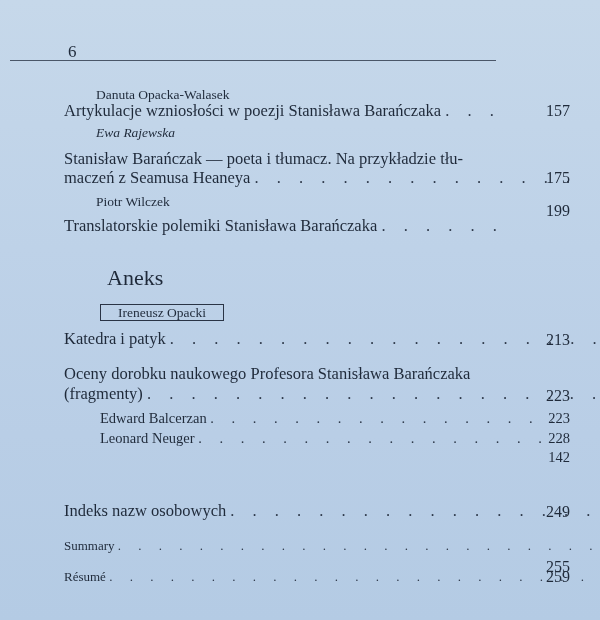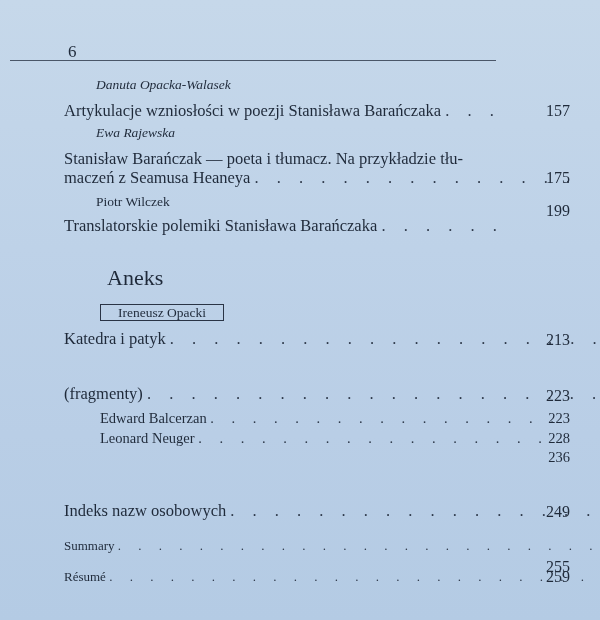--- a/index.html
+++ b/index.html
@@ -31,21 +31,21 @@
   </style>
 </head>
 <body>
 
 <div class="page">
 
   <div class="running-head">
     <span class="page-num">6</span>
   </div>
 
-  <div class="abs author" style="left:96px; top:77px;font-style:italic;">Danuta Opacka-Walasek</div>
+  <div class="abs author" style="left:96px; top:87px;">Danuta Opacka-Walasek</div>
   <div class="abs title-line" style="left:64px; top:101px;">
     <span>Artykulacje wzniosłości w poezji Stanisława Barańczaka</span>
     <span class="dots">. . .</span>
   </div>
   <div class="pnum" style="top:102px;">157</div>
 
   <div class="abs author" style="left:96px; top:125px;font-style:italic;">Ewa Rajewska</div>
   <div class="abs title-line" style="left:64px; top:149px;">Stanisław Barańczak — poeta i tłumacz. Na przykładzie tłu-</div>
   <div class="abs title-line" style="left:64px; top:168px;">
     <span>maczeń z Seamusa Heaneya</span>
@@ -64,39 +64,40 @@
 
   <div class="abs author" style="left:100px; top:305px;">
     <span class="boxed">Ireneusz Opacki</span>
   </div>
   <div class="abs title-line" style="left:64px; top:329px;">
     <span>Katedra i patyk</span>
     <span class="dots">. . . . . . . . . . . . . . . . . . . . . . .</span>
   </div>
   <div class="pnum" style="top:331px;">213</div>
 
+  <div class="abs title-line" style="left:64px; top:364px;">Oceny dorobku naukowego Profesora Stanisława Barańczaka</div>
   <div class="abs title-line" style="left:64px; top:384px;">
     <span>(fragmenty)</span>
     <span class="dots">. . . . . . . . . . . . . . . . . . . . . . .</span>
   </div>
   <div class="pnum" style="top:387px;">223</div>
 
   <div class="abs sub" style="left:100px; top:410px;">
     <span>Edward Balcerzan</span>
     <span class="dots">. . . . . . . . . . . . . . . . .</span>
   </div>
   <div class="pnum pnum-small" style="top:410px;">223</div>
 
   <div class="abs sub" style="left:100px; top:430px;">
     <span>Leonard Neuger</span>
     <span class="dots">. . . . . . . . . . . . . . . . . .</span>
   </div>
   <div class="pnum pnum-small" style="top:430px;">228</div>
 
-  <div class="pnum pnum-small" style="top:449px;">236</div>
+  <div class="pnum pnum-small" style="top:449px;">142</div>
 
   <div class="abs title-line" style="left:64px; top:501px;">
     <span>Indeks nazw osobowych</span>
     <span class="dots">. . . . . . . . . . . . . . . . . .</span>
   </div>
   <div class="pnum" style="top:503px;">249</div>
 
   <div class="abs small" style="left:64px; top:538px;">
     <span>Summary</span>
     <span class="dots">. . . . . . . . . . . . . . . . . . . . . . . . . .</span>

